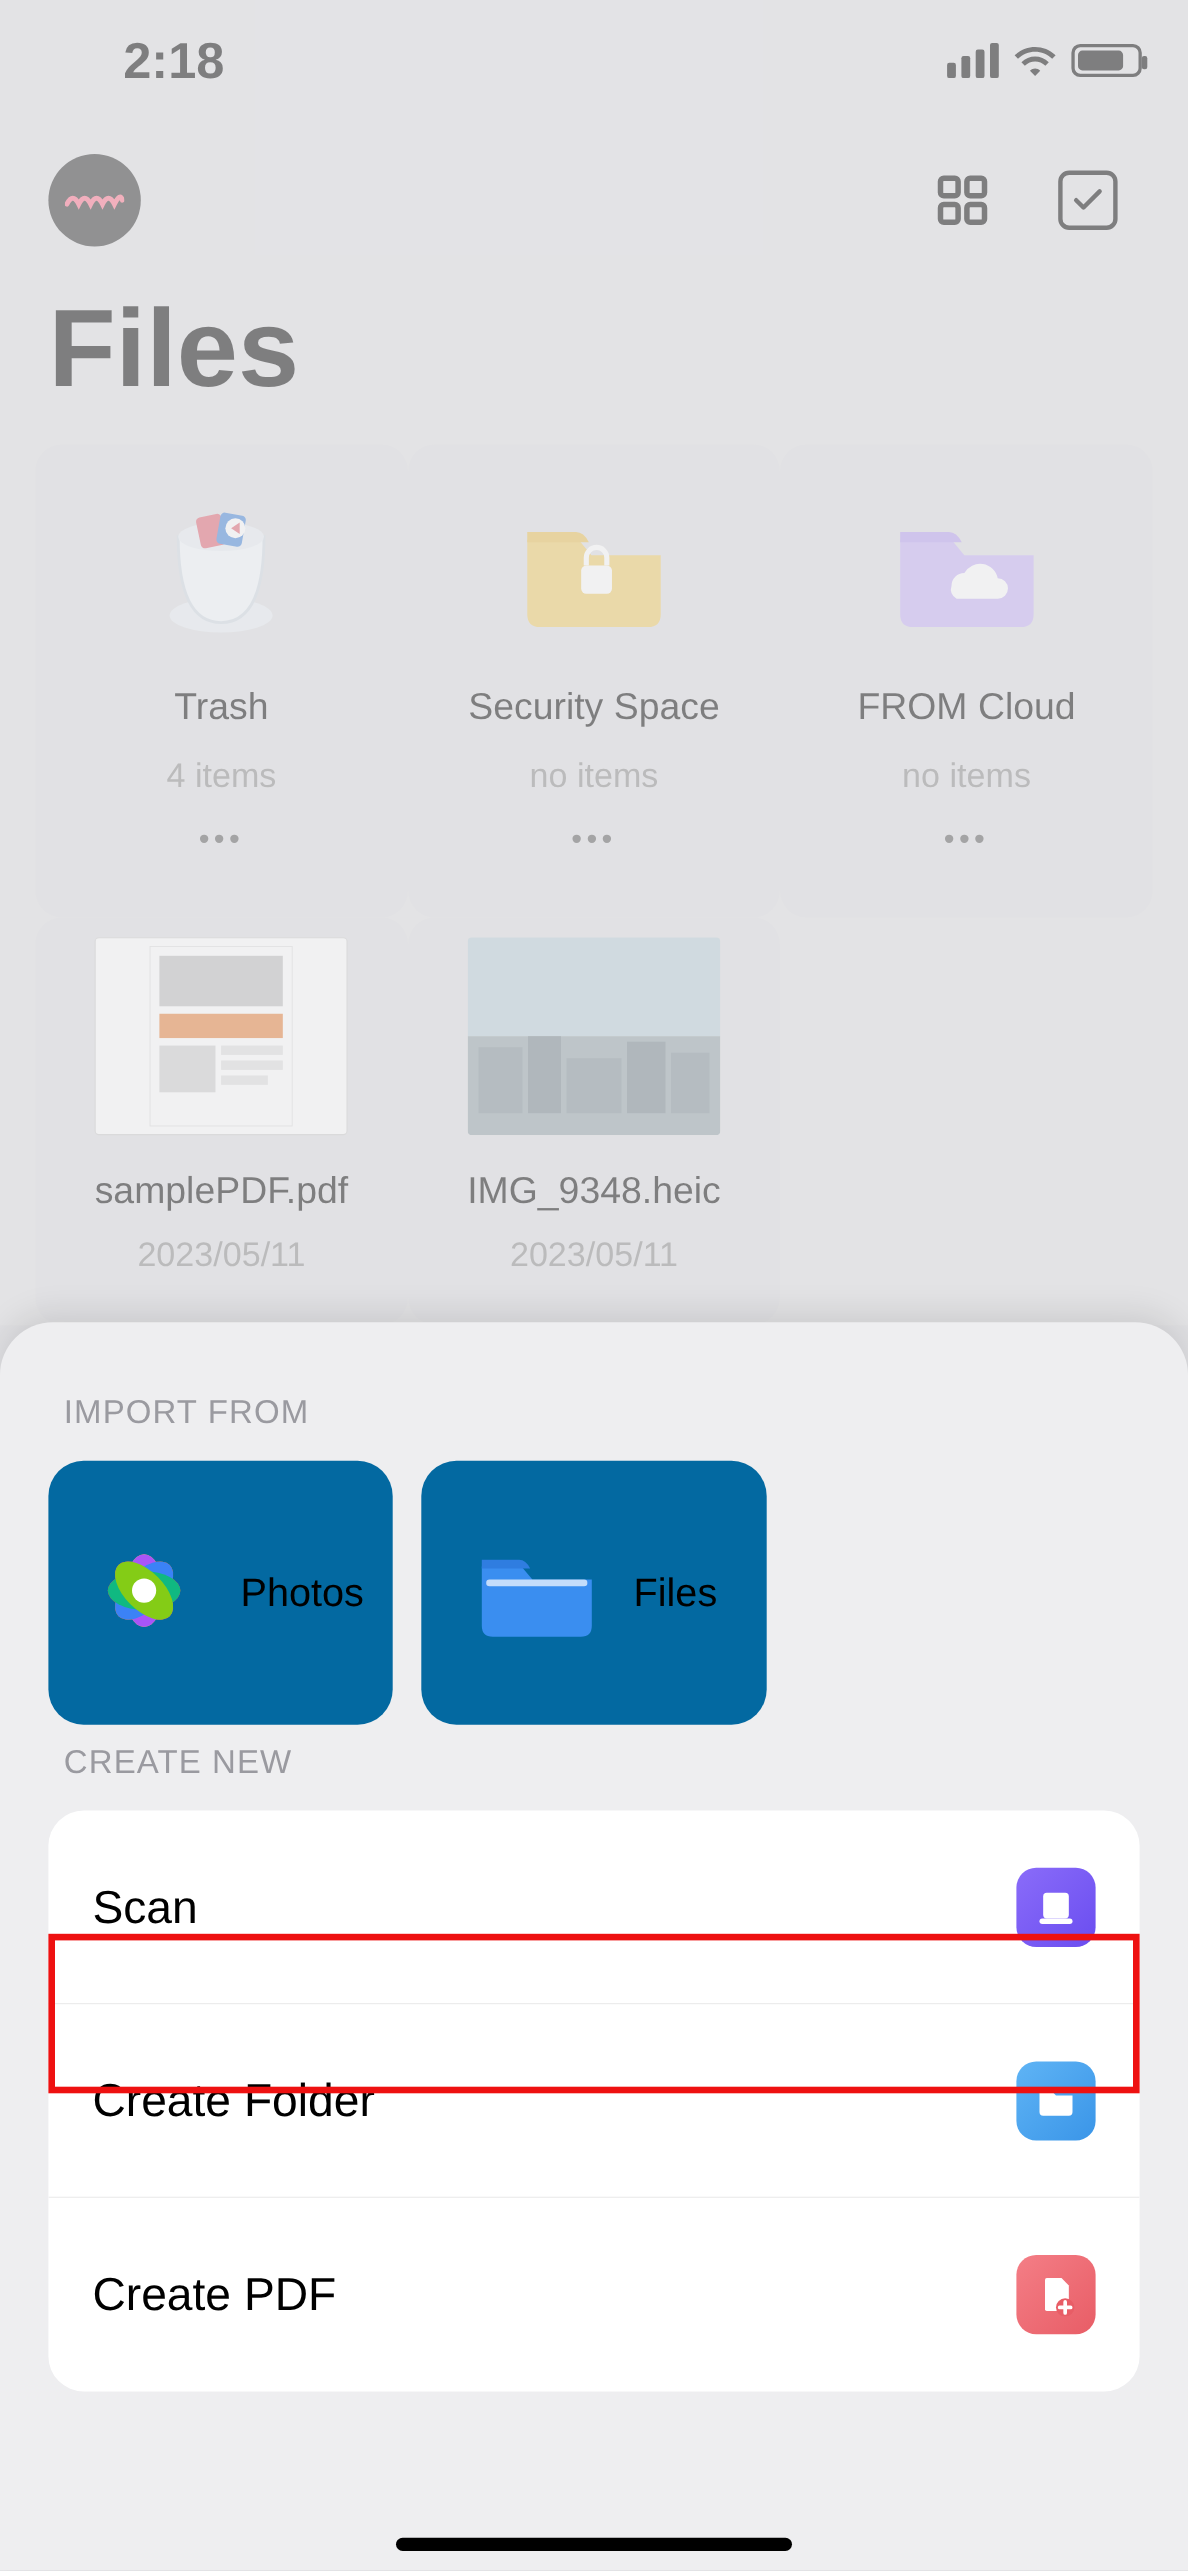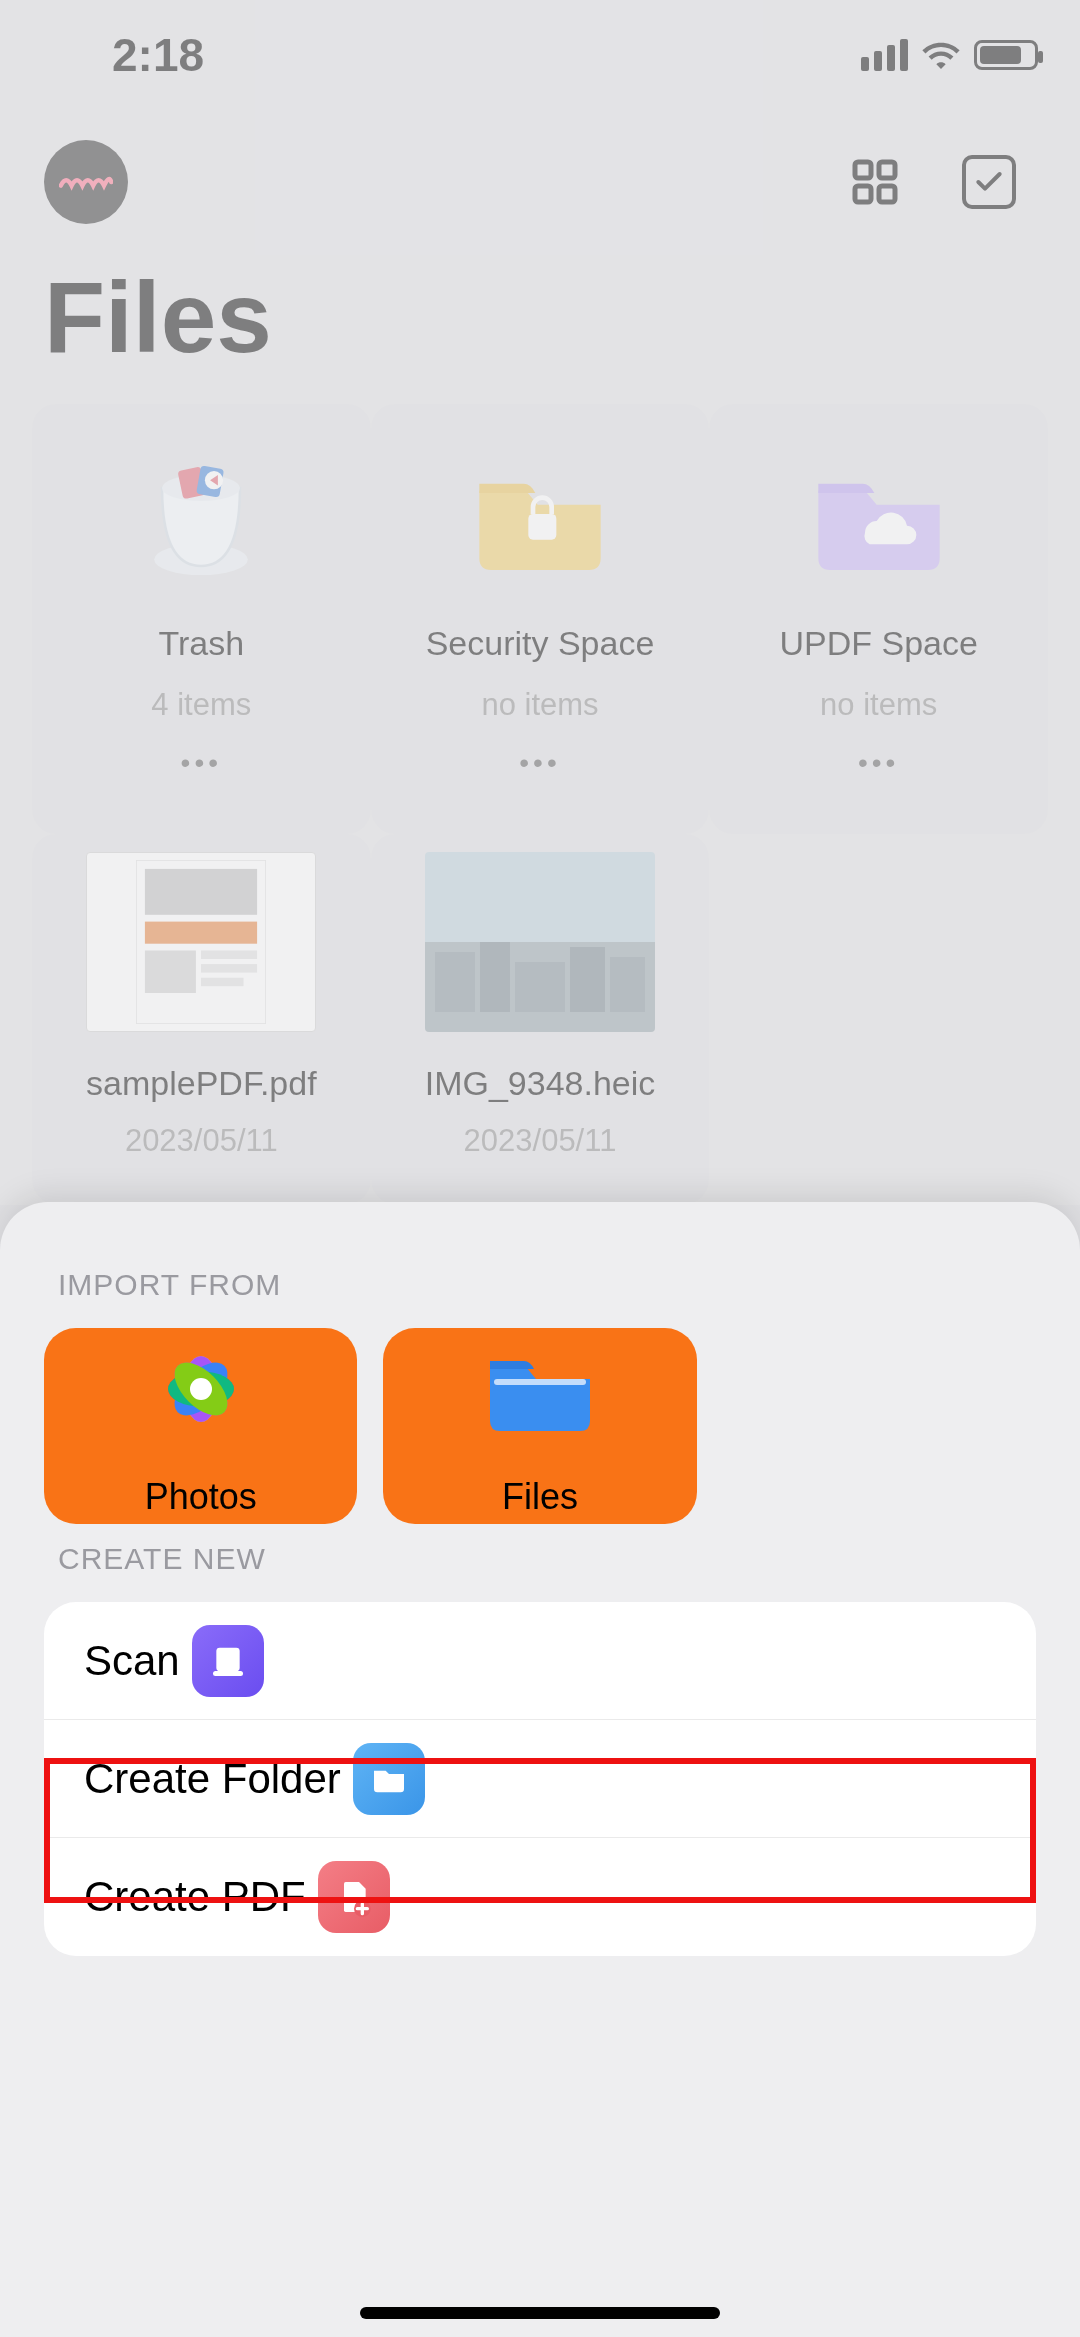--- a/index.html
+++ b/index.html
@@ -46,27 +46,27 @@
   .filetile .name { margin-top:32px; }
   .filetile .sub { margin-top:20px; }
 
   
   .backdrop { position:absolute; inset:0; background:rgba(230,230,232,0.55); }
 
   
   .sheet { position:absolute; left:0; right:0; bottom:0; height:1135px; background:#eeeef0; border-top-left-radius:48px; border-top-right-radius:48px; padding:48px 44px 16px 44px; box-shadow:0 -8px 30px rgba(0,0,0,0.1);}
   .section-label { font-size:30px; color:#9a9aa0; letter-spacing:1px; font-weight:500; margin-top:18px; margin-left:14px;}
   .import-row { margin-top:26px; display:grid; grid-template-columns:repeat(3,1fr); gap:26px; }
-  .import-card { background:#f97316; border-radius:32px; height:196px; display:flex; flex-direction:column; align-items:center; justify-content:center; gap:28px;}
+  .import-card { background:#0369a1; border-radius:32px; height:240px; display:flex; flex-direction:row; align-items:center; justify-content:center; gap:28px;}
   .import-card .lbl { font-size:36px; color:#000; font-weight:400; }
   .import-card svg { width:120px; height:110px; }
 
   .section-label.second { }
   .create-list { margin-top:26px; background:#fff; border-radius:32px; overflow:hidden;}
-  .create-row { height:118px; display:flex; align-items:center; justify-content:flex-start; padding:0 40px; border-bottom:1px solid #eaeaea;gap:12px;}
+  .create-row { height:176px; display:flex; align-items:center; justify-content:space-between; padding:0 40px; border-bottom:1px solid #eaeaea;gap:12px;}
   .create-row:last-child { border-bottom:none; }
   .create-row .txt { font-size:42px; color:#000; font-weight:400;}
   .create-row .badge { width:72px; height:72px; border-radius:18px; display:flex; align-items:center; justify-content:center; color:#fff;}
   .badge.purple { background:linear-gradient(135deg,#8a6cf9,#6a4df0);}
   .badge.blue   { background:linear-gradient(135deg,#5fb4f5,#3a95e8);}
   .badge.red    { background:linear-gradient(135deg,#f47e86,#e85d66);}
   .highlight-scan { position:absolute; border:6px solid #e11; pointer-events:none; }
 
   
   .home-ind { position:absolute; bottom:18px; left:50%; transform:translateX(-50%); width:360px; height:12px; background:#000; border-radius:8px; }
@@ -169,21 +169,21 @@
       </div>
 
       <div class="tile">
         <div class="thumb">
           <svg class="folder-purple" viewBox="0 0 120 100">
               <path d="M8 30 h40 l10 12 h54 v46 q0 10 -10 10 H18 q-10 0 -10 -10 Z" fill="#c3aef7"></path>
               <path d="M8 24 h38 q6 0 10 8 H8 Z" fill="#b49bf1"></path>
               <path d="M48 66 a10 10 0 0 1 10-10 a14 14 0 0 1 26 4 a8 8 0 0 1 0 16 H52 a8 8 0 0 1 -4-10z" fill="#fff"></path>
             </svg>
         </div>
-        <div class="name">UPDF Space</div>
+        <div class="name">FROM Cloud</div>
         <div class="sub">no items</div>
         <div class="dots">•••</div>
       </div>
 
       <div class="tile filetile">
         <div class="imgthumb">
           <svg viewBox="0 0 160 200" width="160" height="170">
               <rect x="4" y="4" width="152" height="192" fill="#fff" stroke="#ddd"></rect>
               <rect x="14" y="14" width="132" height="54" fill="#bbb"></rect>
               <rect x="14" y="76" width="132" height="26" fill="#e67a2f"></rect>

